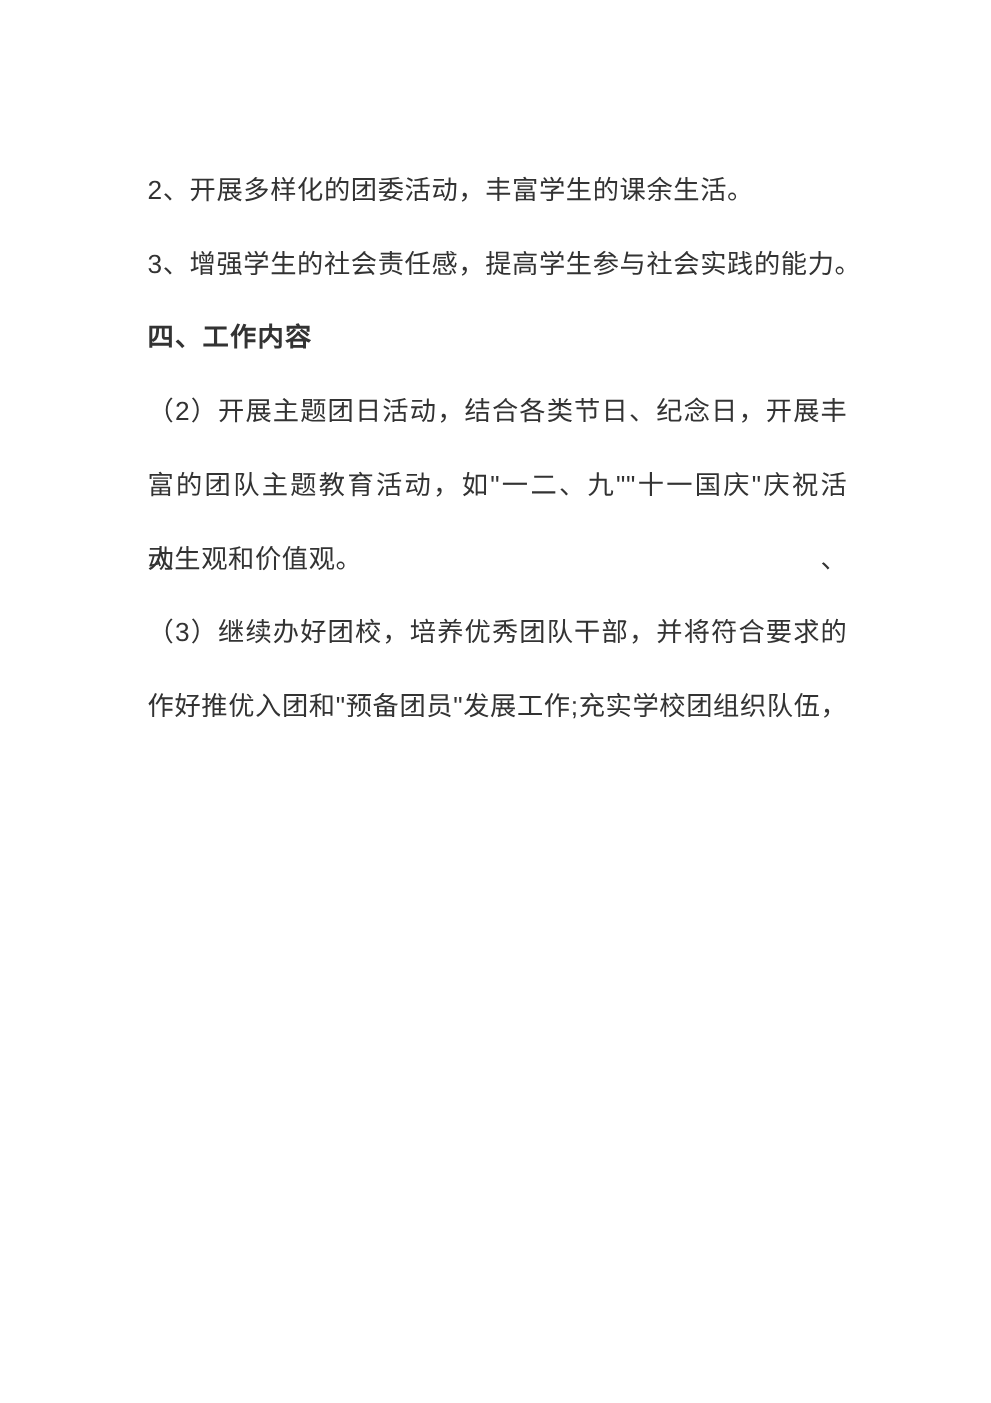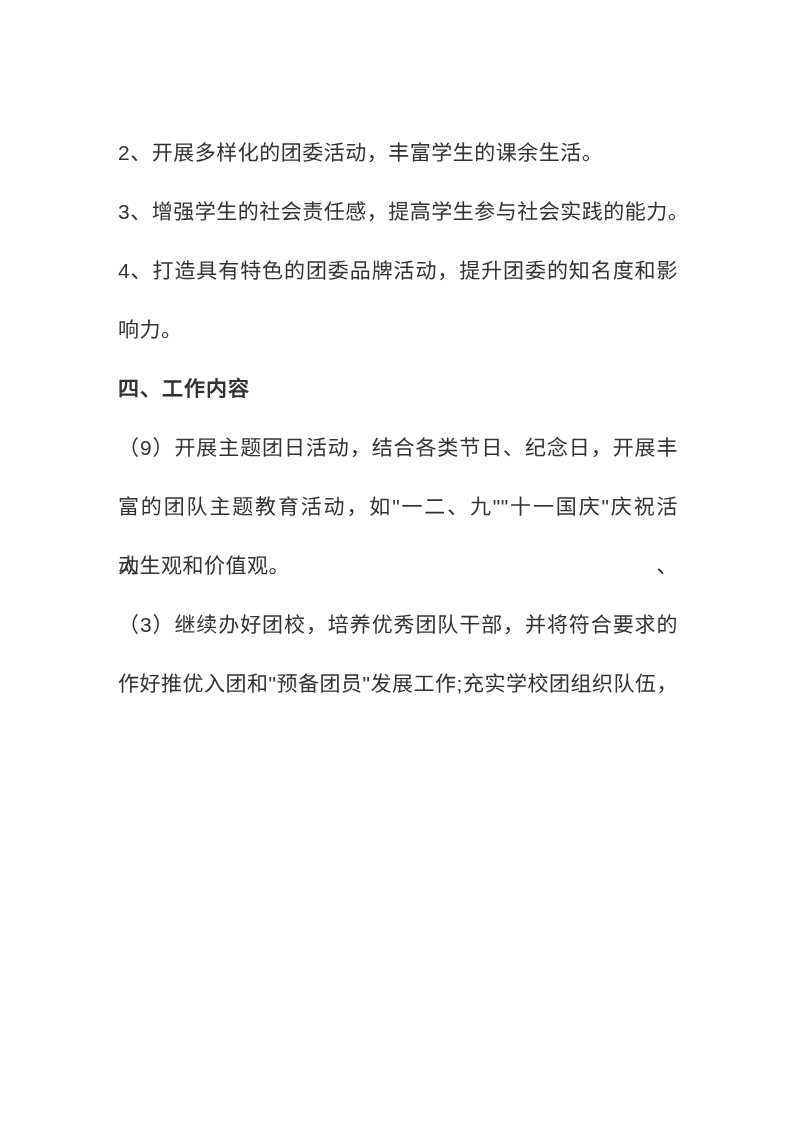--- a/index.html
+++ b/index.html
@@ -45,31 +45,27 @@
 <body>
 
 <div class="page">
   <div class="content" id="doc-content" style="color: rgb(51, 51, 51);">
       <div class="block body">
         <div class="line">2、开展多样化的团委活动，丰富学生的课余生活。</div>
       </div>
       <div class="block body">
         <div class="line">3、增强学生的社会责任感，提高学生参与社会实践的能力。</div>
       </div>
-      <div class="block body">
-        <div class="line fill">4、打造具有特色的团委品牌活动，提升团委的知名度和影</div>
-        <div class="line">响力。</div>
-      </div>
       <div class="block heading">
         <div class="line">四、工作内容</div>
       </div>
       <div class="block body">
       </div>
       <div class="block body">
-        <div class="line fill">（9）开展主题团日活动，结合各类节日、纪念日，开展丰</div>
+        <div class="line fill">（2）开展主题团日活动，结合各类节日、纪念日，开展丰</div>
         <div class="line fill">富的团队主题教育活动，如"一二、九""十一国庆"庆祝活动、</div>
         <div class="line">人生观和价值观。</div>
       </div>
       <div class="block body">
         <div class="line fill">（3）继续办好团校，培养优秀团队干部，并将符合要求的</div>
         <div class="line fill">作好推优入团和"预备团员"发展工作;充实学校团组织队伍，</div>
       </div>
     </div>
 </div>
 

